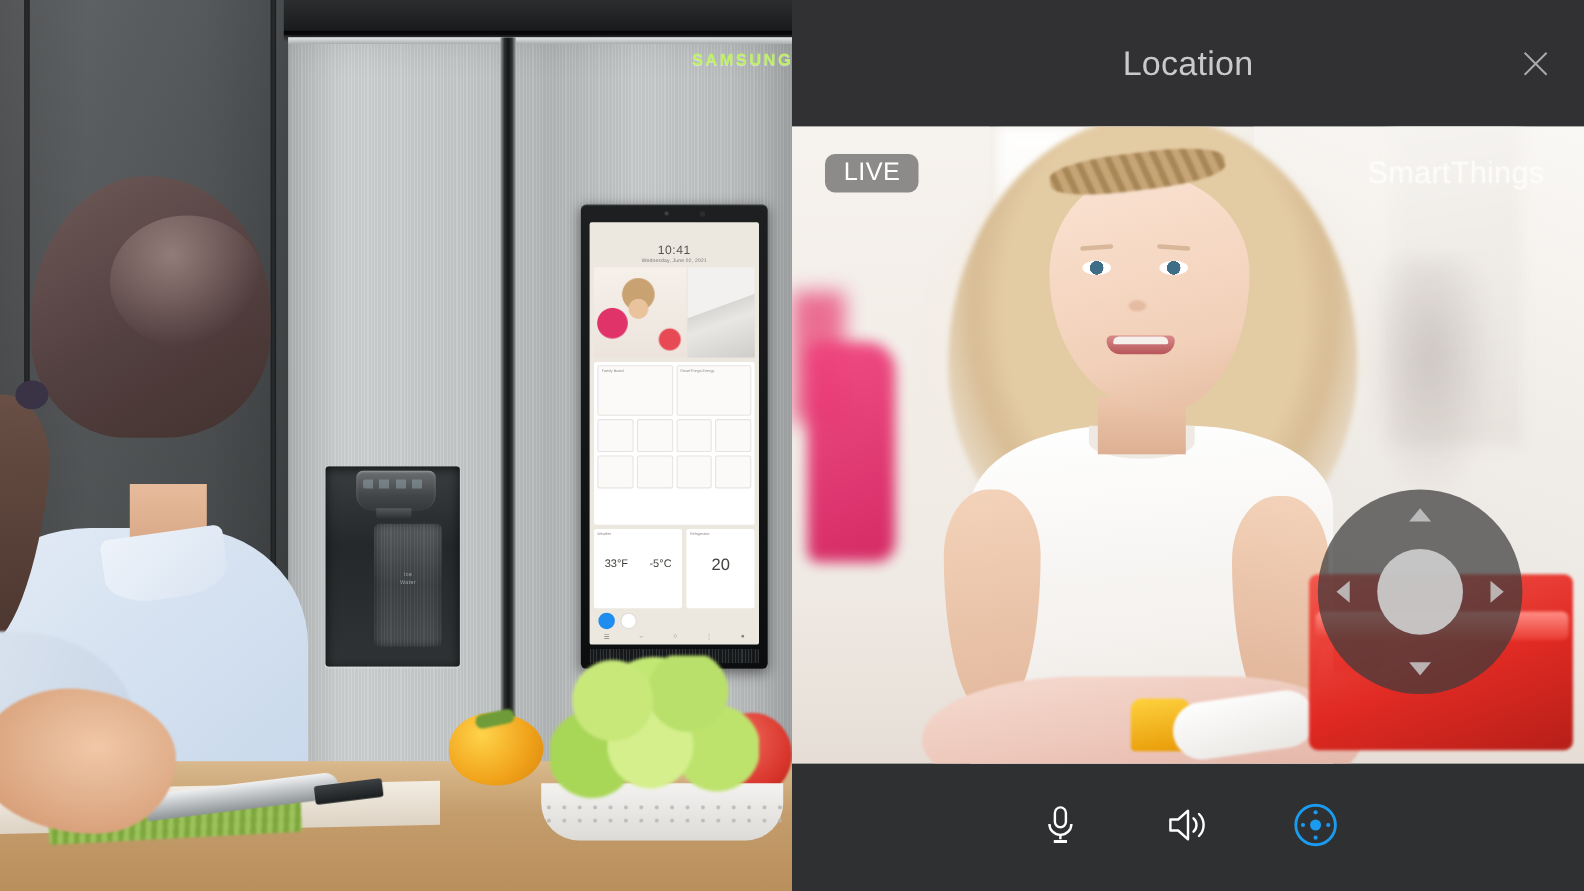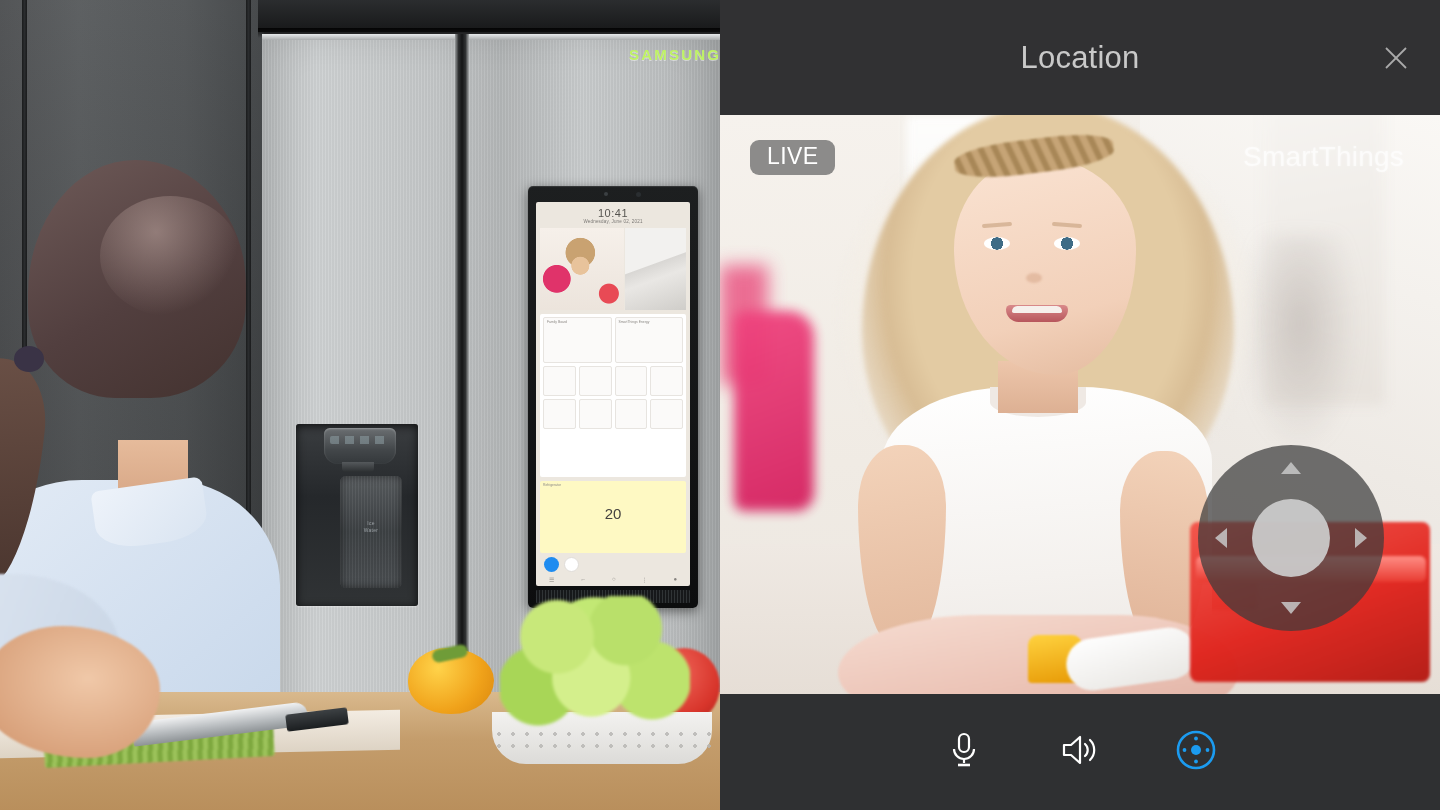--- a/index.html
+++ b/index.html
@@ -103,21 +103,21 @@
   }
   .hub-cam { position:absolute; left:76px; top:6px; width:4px; height:4px;
     border-radius:50%; background:#3b4043; }
   .hub-cam2 { position:absolute; left:108px; top:6px; width:5px; height:5px;
     border-radius:50%; background:#2a2e31; }
   .hub-screen {
     position:absolute; left:8px; top:16px; right:8px; bottom:22px;
     background:#ece7df; border-radius:2px; overflow:hidden;
     display:flex; flex-direction:column;
   }
-  .hub-clock { text-align:center; padding-top:5px; }
+  .hub-clock { text-align:center; padding-top:20px; }
   .hub-time { font-size:11px; color:#55534f; letter-spacing:.5px; filter:blur(.5px); }
   .hub-date { font-size:4.5px; color:#7a7774; letter-spacing:.2px; filter:blur(.4px); }
   .hub-cams { display:flex; margin:4px 4px 0 4px; height:82px; gap:1px; }
   .hub-cam-a {
     flex:1.38;
     background:
       radial-gradient(circle at 48% 46%, #e8c39b 0 14%, transparent 15%),
       radial-gradient(circle at 48% 30%, #c9a271 0 20%, transparent 21%),
       radial-gradient(circle at 20% 62%, #e0336a 0 16%, transparent 17%),
       radial-gradient(circle at 82% 80%, #e84a55 0 10%, transparent 11%),
@@ -133,21 +133,21 @@
   }
   .hub-section { margin:4px 4px 0 4px; background:#fff; border-radius:2px; flex:1;
     padding:3px; display:flex; flex-direction:column; gap:3px; }
   .hub-row { display:flex; gap:3px; }
   .hub-card { background:#fbfaf9; border:.5px solid #e7e4e0; border-radius:2px;
     flex:1; height:30px; }
   .hub-card.tall { height:46px; }
   .hub-lbl { font-size:3.4px; color:#8d8a86; padding:2px 0 0 3px; filter:blur(.3px); }
   .hub-bottom { display:flex; margin:4px 4px 0 4px; gap:4px; height:72px; }
   .hub-weather { flex:1.3; background:#fff; border-radius:2px; }
-  .hub-fridge { flex:1; background:#fef9c3; border-radius:2px; }
+  .hub-fridge { flex:1; background:#ffffff; border-radius:2px; }
   .hub-big-num { font-size:15px; color:#44423f; text-align:center; padding-top:18px; filter:blur(.4px); }
   .hub-temp-row { display:flex; justify-content:space-around; padding-top:20px; }
   .hub-temp { font-size:10px; color:#44423f; filter:blur(.4px); }
   .hub-apps { display:flex; gap:5px; padding:4px 0 0 8px; align-items:center; }
   .hub-app { width:15px; height:15px; border-radius:50%; background:#1f8cf0; }
   .hub-app.w { background:#fff; border:.5px solid #e0ddd9; }
   .hub-nav { display:flex; justify-content:space-around; align-items:center;
     height:14px; margin-top:auto; color:#86837f; font-size:6px; }
   .hub-speaker {
     position:absolute; left:8px; bottom:5px; right:8px; height:13px;
@@ -549,20 +549,27 @@
             <div class="hub-card"></div>
           </div>
           <div class="hub-row">
             <div class="hub-card"></div>
             <div class="hub-card"></div>
             <div class="hub-card"></div>
             <div class="hub-card"></div>
           </div>
         </div>
         <div class="hub-bottom">
+          <div class="hub-weather">
+            <div class="hub-lbl">Weather</div>
+            <div class="hub-temp-row">
+              <div class="hub-temp">33°F</div>
+              <div class="hub-temp">-5°C</div>
+            </div>
+          </div>
           <div class="hub-fridge">
             <div class="hub-lbl">Refrigerator</div>
             <div class="hub-big-num">20</div>
           </div>
         </div>
         <div class="hub-apps">
           <div class="hub-app"></div>
           <div class="hub-app w"></div>
         </div>
         <div class="hub-nav">

